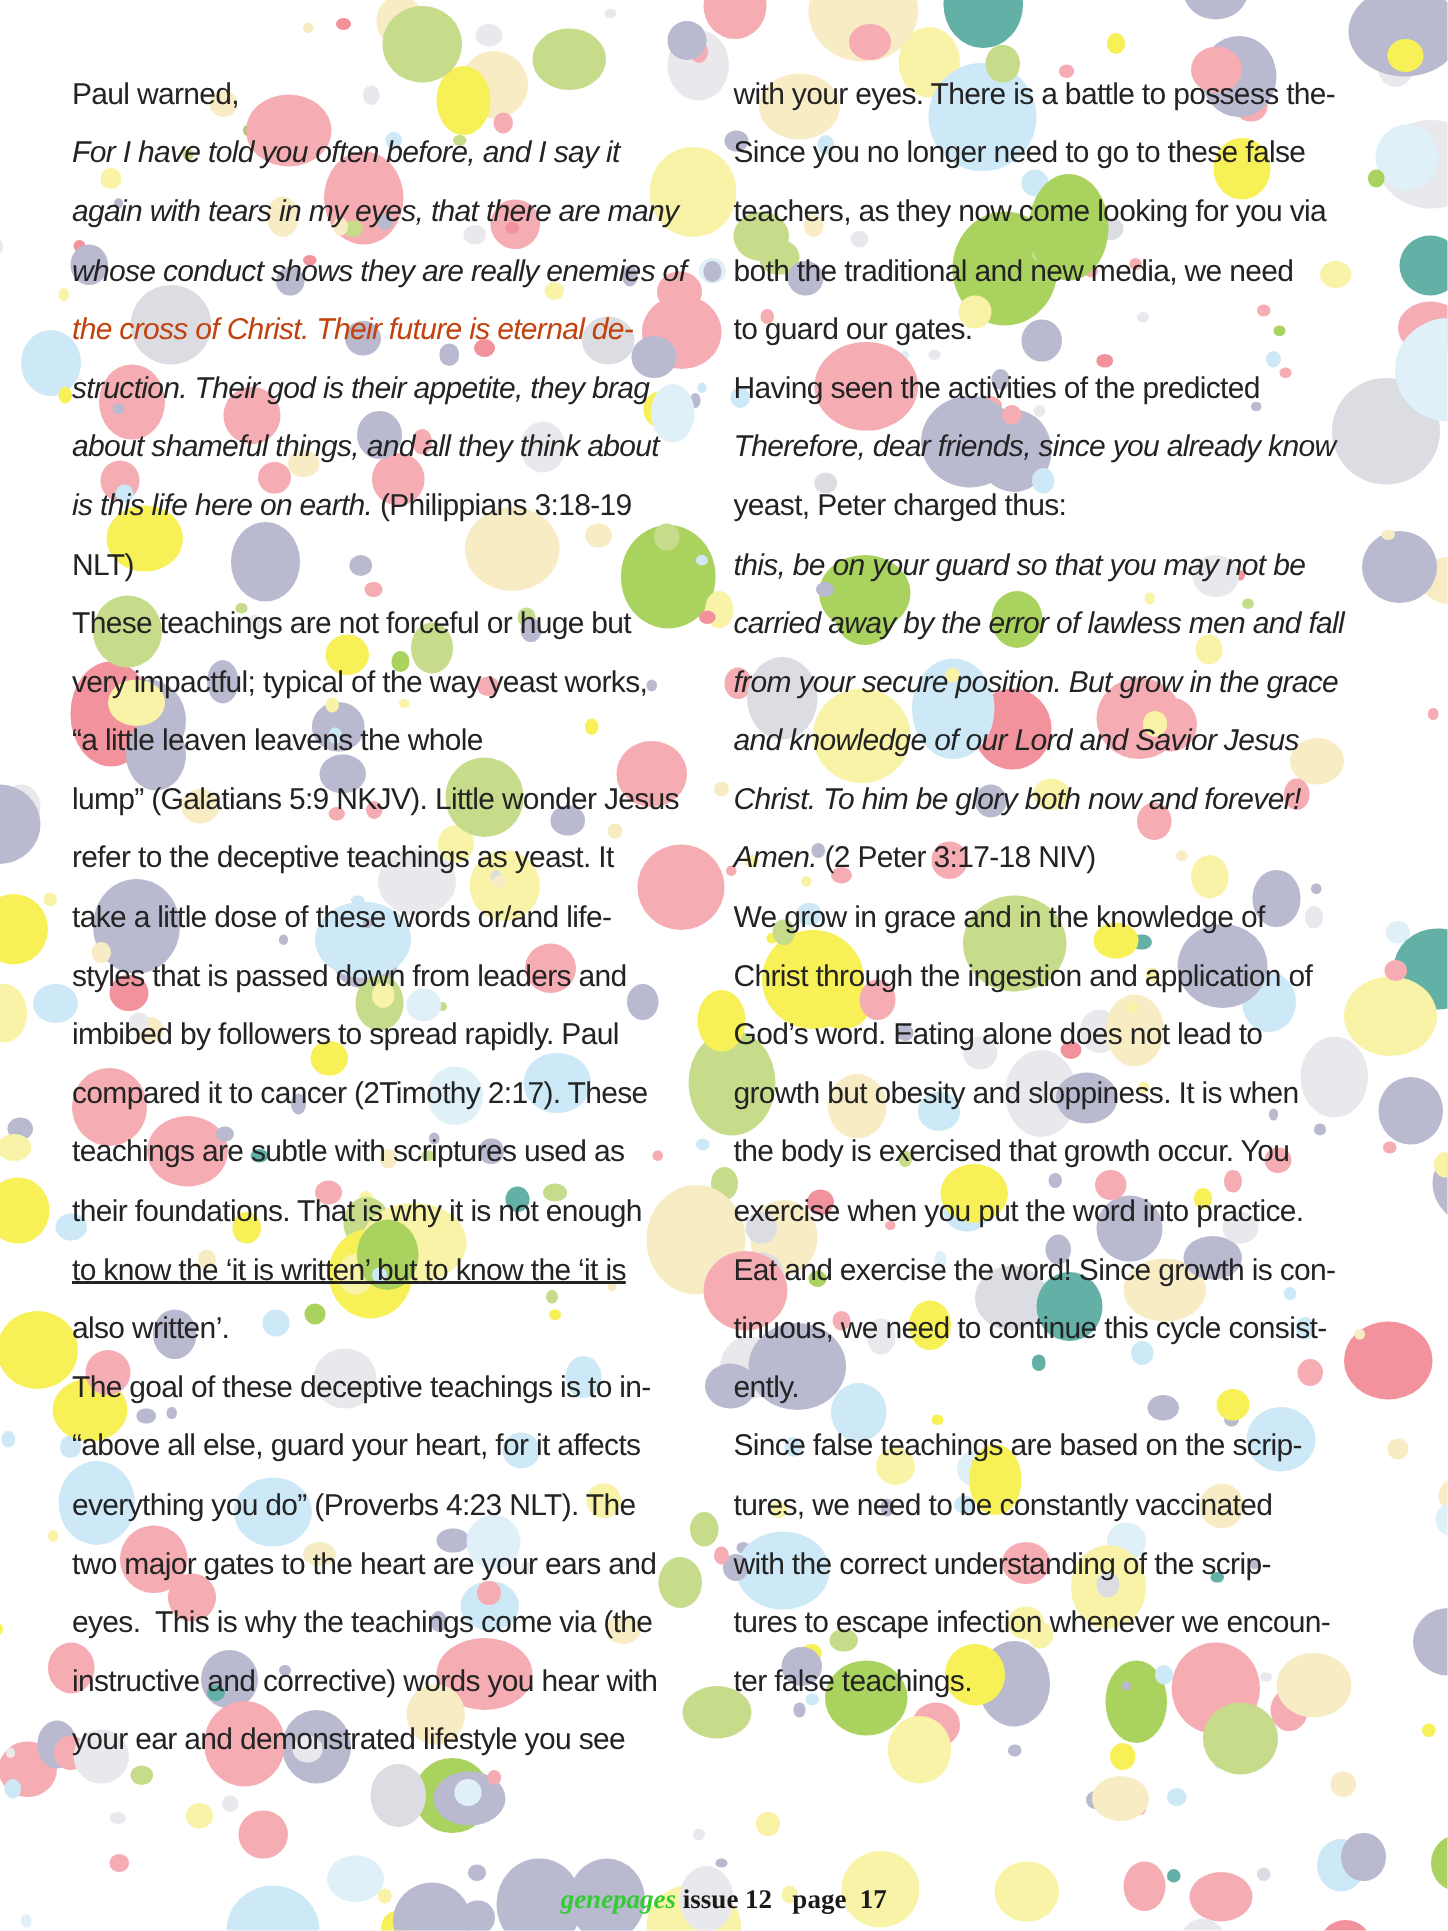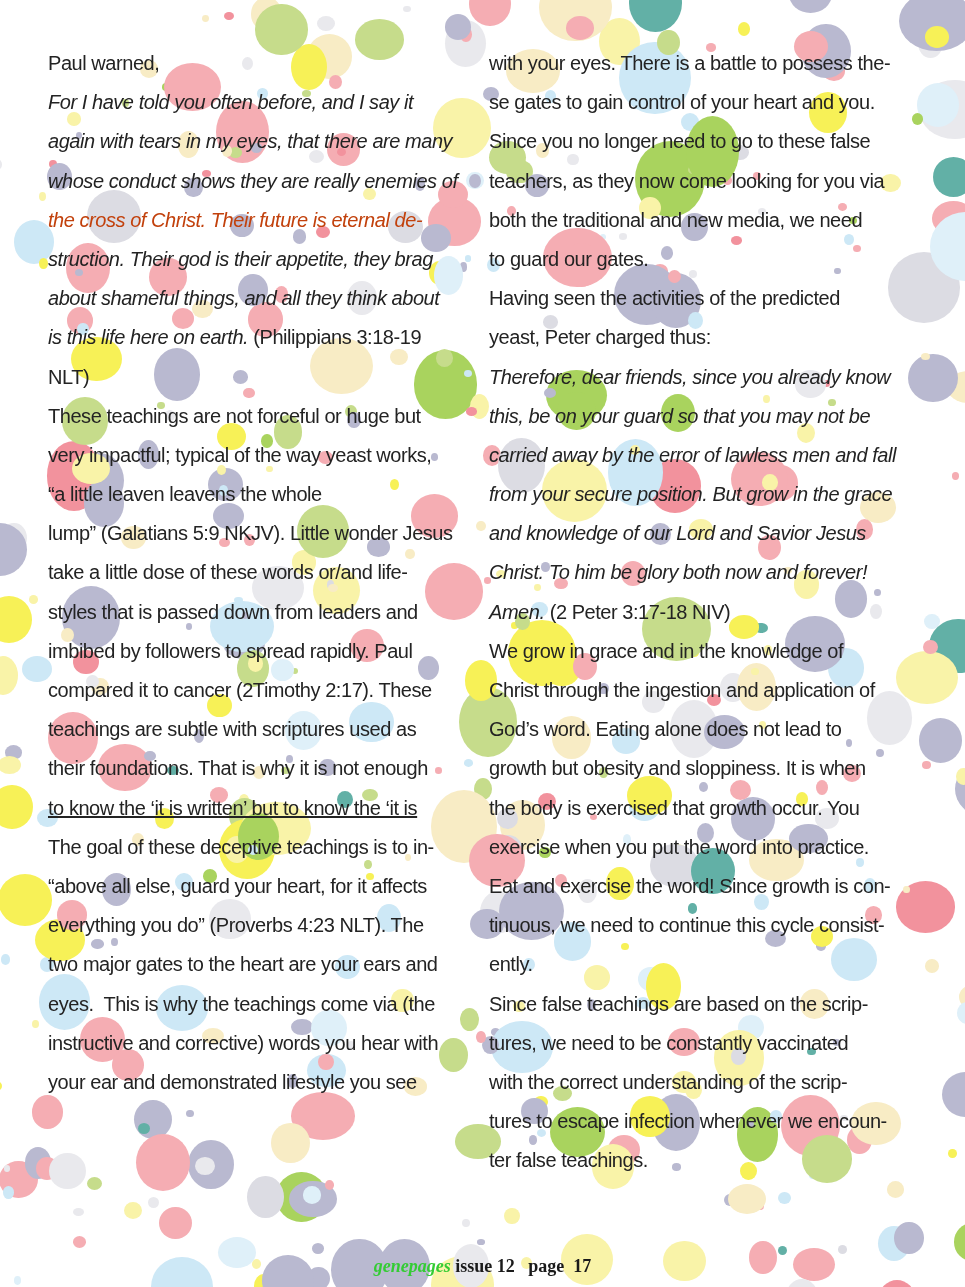--- a/index.html
+++ b/index.html
@@ -572,45 +572,46 @@
       <div class="line" style="color: rgb(35, 35, 35);"><span class="it">whose conduct shows they are really enemies of</span></div>
       <div class="line" style="color: #c2410c;"><span class="it">the cross of Christ. Their future is eternal de-</span></div>
       <div class="line" style="color: rgb(35, 35, 35);"><span class="it">struction. Their god is their appetite, they brag</span></div>
       <div class="line" style="color: rgb(35, 35, 35);"><span class="it">about shameful things, and all they think about</span></div>
       <div class="line" style="color: rgb(35, 35, 35);"><span class="it">is this life here on earth. </span><span>(Philippians 3:18-19</span></div>
       <div class="line" style="color: rgb(35, 35, 35);"><span>NLT)</span></div>
       <div class="line" style="color: rgb(35, 35, 35);"><span>These teachings are not forceful or huge but</span></div>
       <div class="line" style="color: rgb(35, 35, 35);"><span>very impactful; typical of the way yeast works,</span></div>
       <div class="line" style="color: rgb(35, 35, 35);"><span>“a little leaven leavens the whole</span></div>
       <div class="line" style="color: rgb(35, 35, 35);"><span>lump” (Galatians 5:9 NKJV). Little wonder Jesus</span></div>
+      <div class="line" style="color: rgb(35, 35, 35);"><span>refer to the deceptive teachings as yeast. It</span></div>
       <div class="line" style="color: rgb(35, 35, 35);"><span>take a little dose of these words or/and life-</span></div>
       <div class="line" style="color: rgb(35, 35, 35);"><span>styles that is passed down from leaders and</span></div>
       <div class="line" style="color: rgb(35, 35, 35);"><span>imbibed by followers to spread rapidly. Paul</span></div>
       <div class="line" style="color: rgb(35, 35, 35);"><span>compared it to cancer (2Timothy 2:17). These</span></div>
       <div class="line" style="color: rgb(35, 35, 35);"><span>teachings are subtle with scriptures used as</span></div>
       <div class="line" style="color: rgb(35, 35, 35);"><span>their foundations. That is why it is not enough</span></div>
       <div class="line" style="color: rgb(35, 35, 35); text-decoration: underline;"><span>to know the ‘it is written’ but to know the ‘it is</span></div>
+      <div class="line" style="color: rgb(35, 35, 35);"><span>also written’.</span></div>
       <div class="line" style="color: rgb(35, 35, 35);"><span>The goal of these deceptive teachings is to in-</span></div>
       <div class="line" style="color: rgb(35, 35, 35);"><span>“above all else, guard your heart, for it affects</span></div>
       <div class="line" style="color: rgb(35, 35, 35);"><span>everything you do” (Proverbs 4:23 NLT). The</span></div>
       <div class="line" style="color: rgb(35, 35, 35);"><span>two major gates to the heart are your ears and</span></div>
       <div class="line" style="color: rgb(35, 35, 35);"><span>eyes.  This is why the teachings come via (the</span></div>
       <div class="line" style="color: rgb(35, 35, 35);"><span>instructive and corrective) words you hear with</span></div>
       <div class="line" style="color: rgb(35, 35, 35);"><span>your ear and demonstrated lifestyle you see</span></div>
     </div>
   <div class="col col-right">
       <div class="line" style="color: rgb(35, 35, 35);"><span>with your eyes. There is a battle to possess the-</span></div>
-      <div class="line" style="color: rgb(35, 35, 35);"><span>se gates to gain control of your heart and you.</span></div>
       <div class="line" style="color: rgb(35, 35, 35);"><span>Since you no longer need to go to these false</span></div>
       <div class="line" style="color: rgb(35, 35, 35);"><span>teachers, as they now come looking for you via</span></div>
       <div class="line" style="color: rgb(35, 35, 35);"><span>both the traditional and new media, we need</span></div>
       <div class="line" style="color: rgb(35, 35, 35);"><span>to guard our gates.</span></div>
       <div class="line" style="color: rgb(35, 35, 35);"><span>Having seen the activities of the predicted</span></div>
+      <div class="line" style="color: rgb(35, 35, 35);"><span class="it">Therefore, dear friends, since you already know</span></div>
       <div class="line" style="color: rgb(35, 35, 35);"><span>yeast, Peter charged thus:</span></div>
-      <div class="line" style="color: rgb(35, 35, 35);"><span class="it">Therefore, dear friends, since you already know</span></div>
       <div class="line" style="color: rgb(35, 35, 35);"><span class="it">this, be on your guard so that you may not be</span></div>
       <div class="line" style="color: rgb(35, 35, 35);"><span class="it">carried away by the error of lawless men and fall</span></div>
       <div class="line" style="color: rgb(35, 35, 35);"><span class="it">from your secure position. But grow in the grace</span></div>
       <div class="line" style="color: rgb(35, 35, 35);"><span class="it">and knowledge of our Lord and Savior Jesus</span></div>
       <div class="line" style="color: rgb(35, 35, 35);"><span class="it">Christ. To him be glory both now and forever!</span></div>
       <div class="line" style="color: rgb(35, 35, 35);"><span class="it">Amen. </span><span>(2 Peter 3:17-18 NIV)</span></div>
       <div class="line" style="color: rgb(35, 35, 35);"><span>We grow in grace and in the knowledge of</span></div>
       <div class="line" style="color: rgb(35, 35, 35);"><span>Christ through the ingestion and application of</span></div>
       <div class="line" style="color: rgb(35, 35, 35);"><span>God’s word. Eating alone does not lead to</span></div>
       <div class="line" style="color: rgb(35, 35, 35);"><span>growth but obesity and sloppiness. It is when</span></div>

